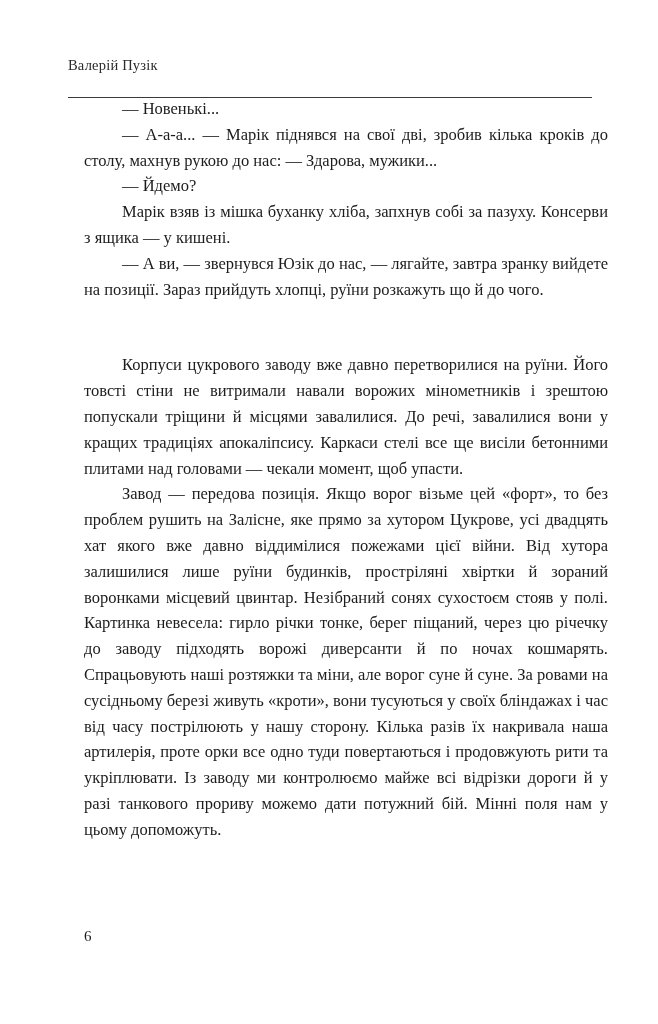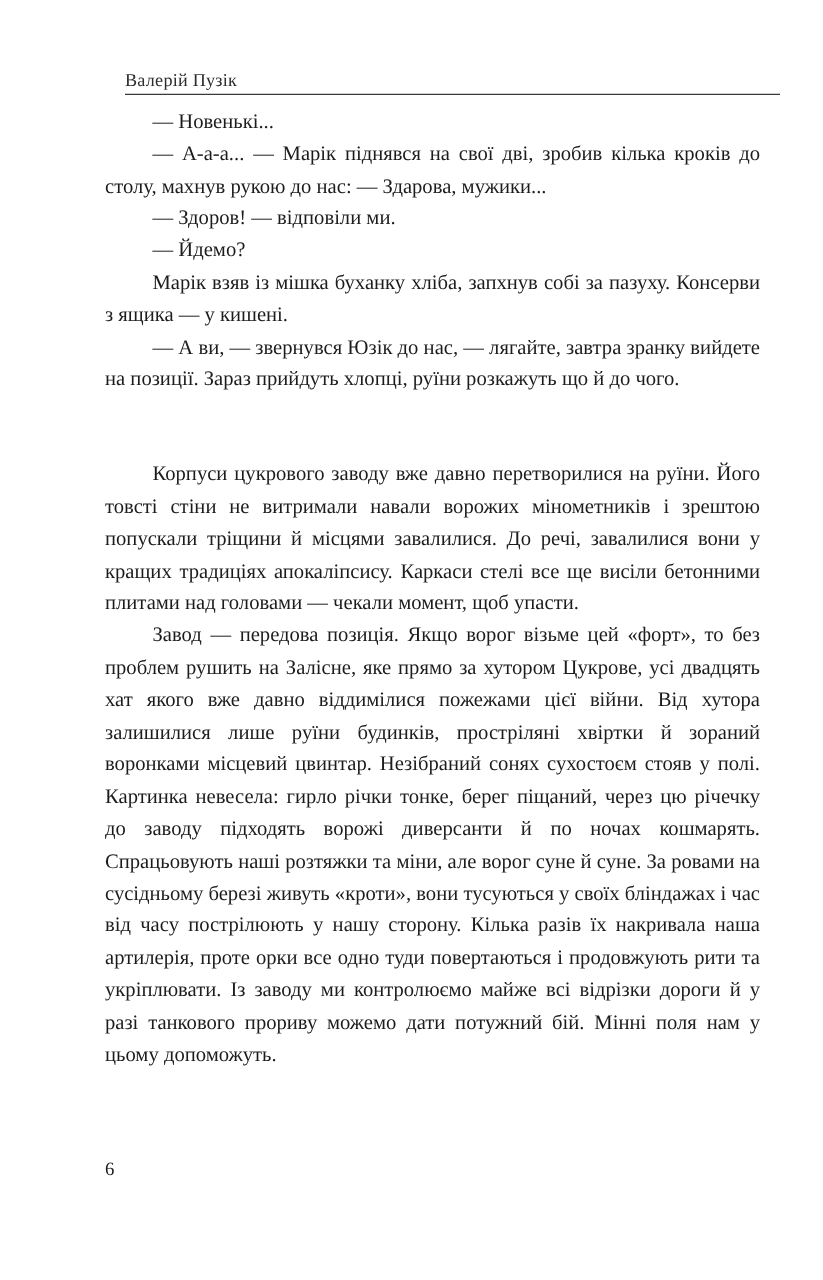--- a/index.html
+++ b/index.html
@@ -11,33 +11,33 @@
     position: relative;
     width: 658px;
     height: 1024px;
     background: #ffffff;
     font-family: "Liberation Serif", "DejaVu Serif", serif;
     color: #1c1c1c;
     overflow: hidden;
   }
   .running-header {
     position: absolute;
-    left: 100px;
+    left: 68px;
     top: 57px;
     width: 524px;
     font-size: 14.5px;
     color: #2b2b2b;
-    padding-bottom: 1px;
+    padding-bottom: 23px;
     border-bottom: 1px solid #3a3a3a;
     letter-spacing: 0.2px;
   }
   .page-body {
     position: absolute;
     left: 84px;
-    top: 84px;
+    top: 96px;
     width: 524px;
     font-size: 16.5px;
     line-height: 25.8px;
   }
   .page-body p {
     margin: 0;
     text-indent: 38px;
     text-align: justify;
   }
   .section-break {
@@ -56,21 +56,20 @@
 
 <div class="page">
 
   <header class="running-header">
     <span>Валерій Пузік</span>
   </header>
 
   <main class="page-body">
     <p>— Новенькі...</p>
     <p>— А-а-а... — Марік піднявся на свої дві, зробив кілька кроків до столу, махнув рукою до нас: — Здарова, мужики...</p>
-    <p>— Здоров! — відповіли ми.</p>
     <p>— Йдемо?</p>
     <p>Марік взяв із мішка буханку хліба, запхнув собі за пазуху. Консерви з ящика — у кишені.</p>
     <p>— А ви, — звернувся Юзік до нас, — лягайте, завтра зранку вийдете на позиції. Зараз прийдуть хлопці, руїни розкажуть що й до чого.</p>
 
     <div class="section-break"></div>
 
     <p>Корпуси цукрового заводу вже давно перетворилися на руїни. Його товсті стіни не витримали навали ворожих мінометників і зрештою попускали тріщини й місцями завалилися. До речі, завалилися вони у кращих традиціях апокаліпсису. Каркаси стелі все ще висіли бетонними плитами над головами — чекали момент, щоб упасти.</p>
     <p>Завод — передова позиція. Якщо ворог візьме цей «форт», то без проблем рушить на Залісне, яке прямо за хутором Цукрове, усі двадцять хат якого вже давно віддимілися пожежами цієї війни. Від хутора залишилися лише руїни будинків, простріляні хвіртки й зораний воронками місцевий цвинтар. Незібраний сонях сухостоєм стояв у полі. Картинка невесела: гирло річки тонке, берег піщаний, через цю річечку до заводу підходять ворожі диверсанти й по ночах кошмарять. Спрацьовують наші розтяжки та міни, але ворог суне й суне. За ровами на сусідньому березі живуть «кроти», вони тусуються у своїх бліндажах і час від часу пострілюють у нашу сторону. Кілька разів їх накривала наша артилерія, проте орки все одно туди повертаються і продовжують рити та укріплювати. Із заводу ми контролюємо майже всі відрізки дороги й у разі танкового прориву можемо дати потужний бій. Мінні поля нам у цьому допоможуть.</p>
   </main>
 

